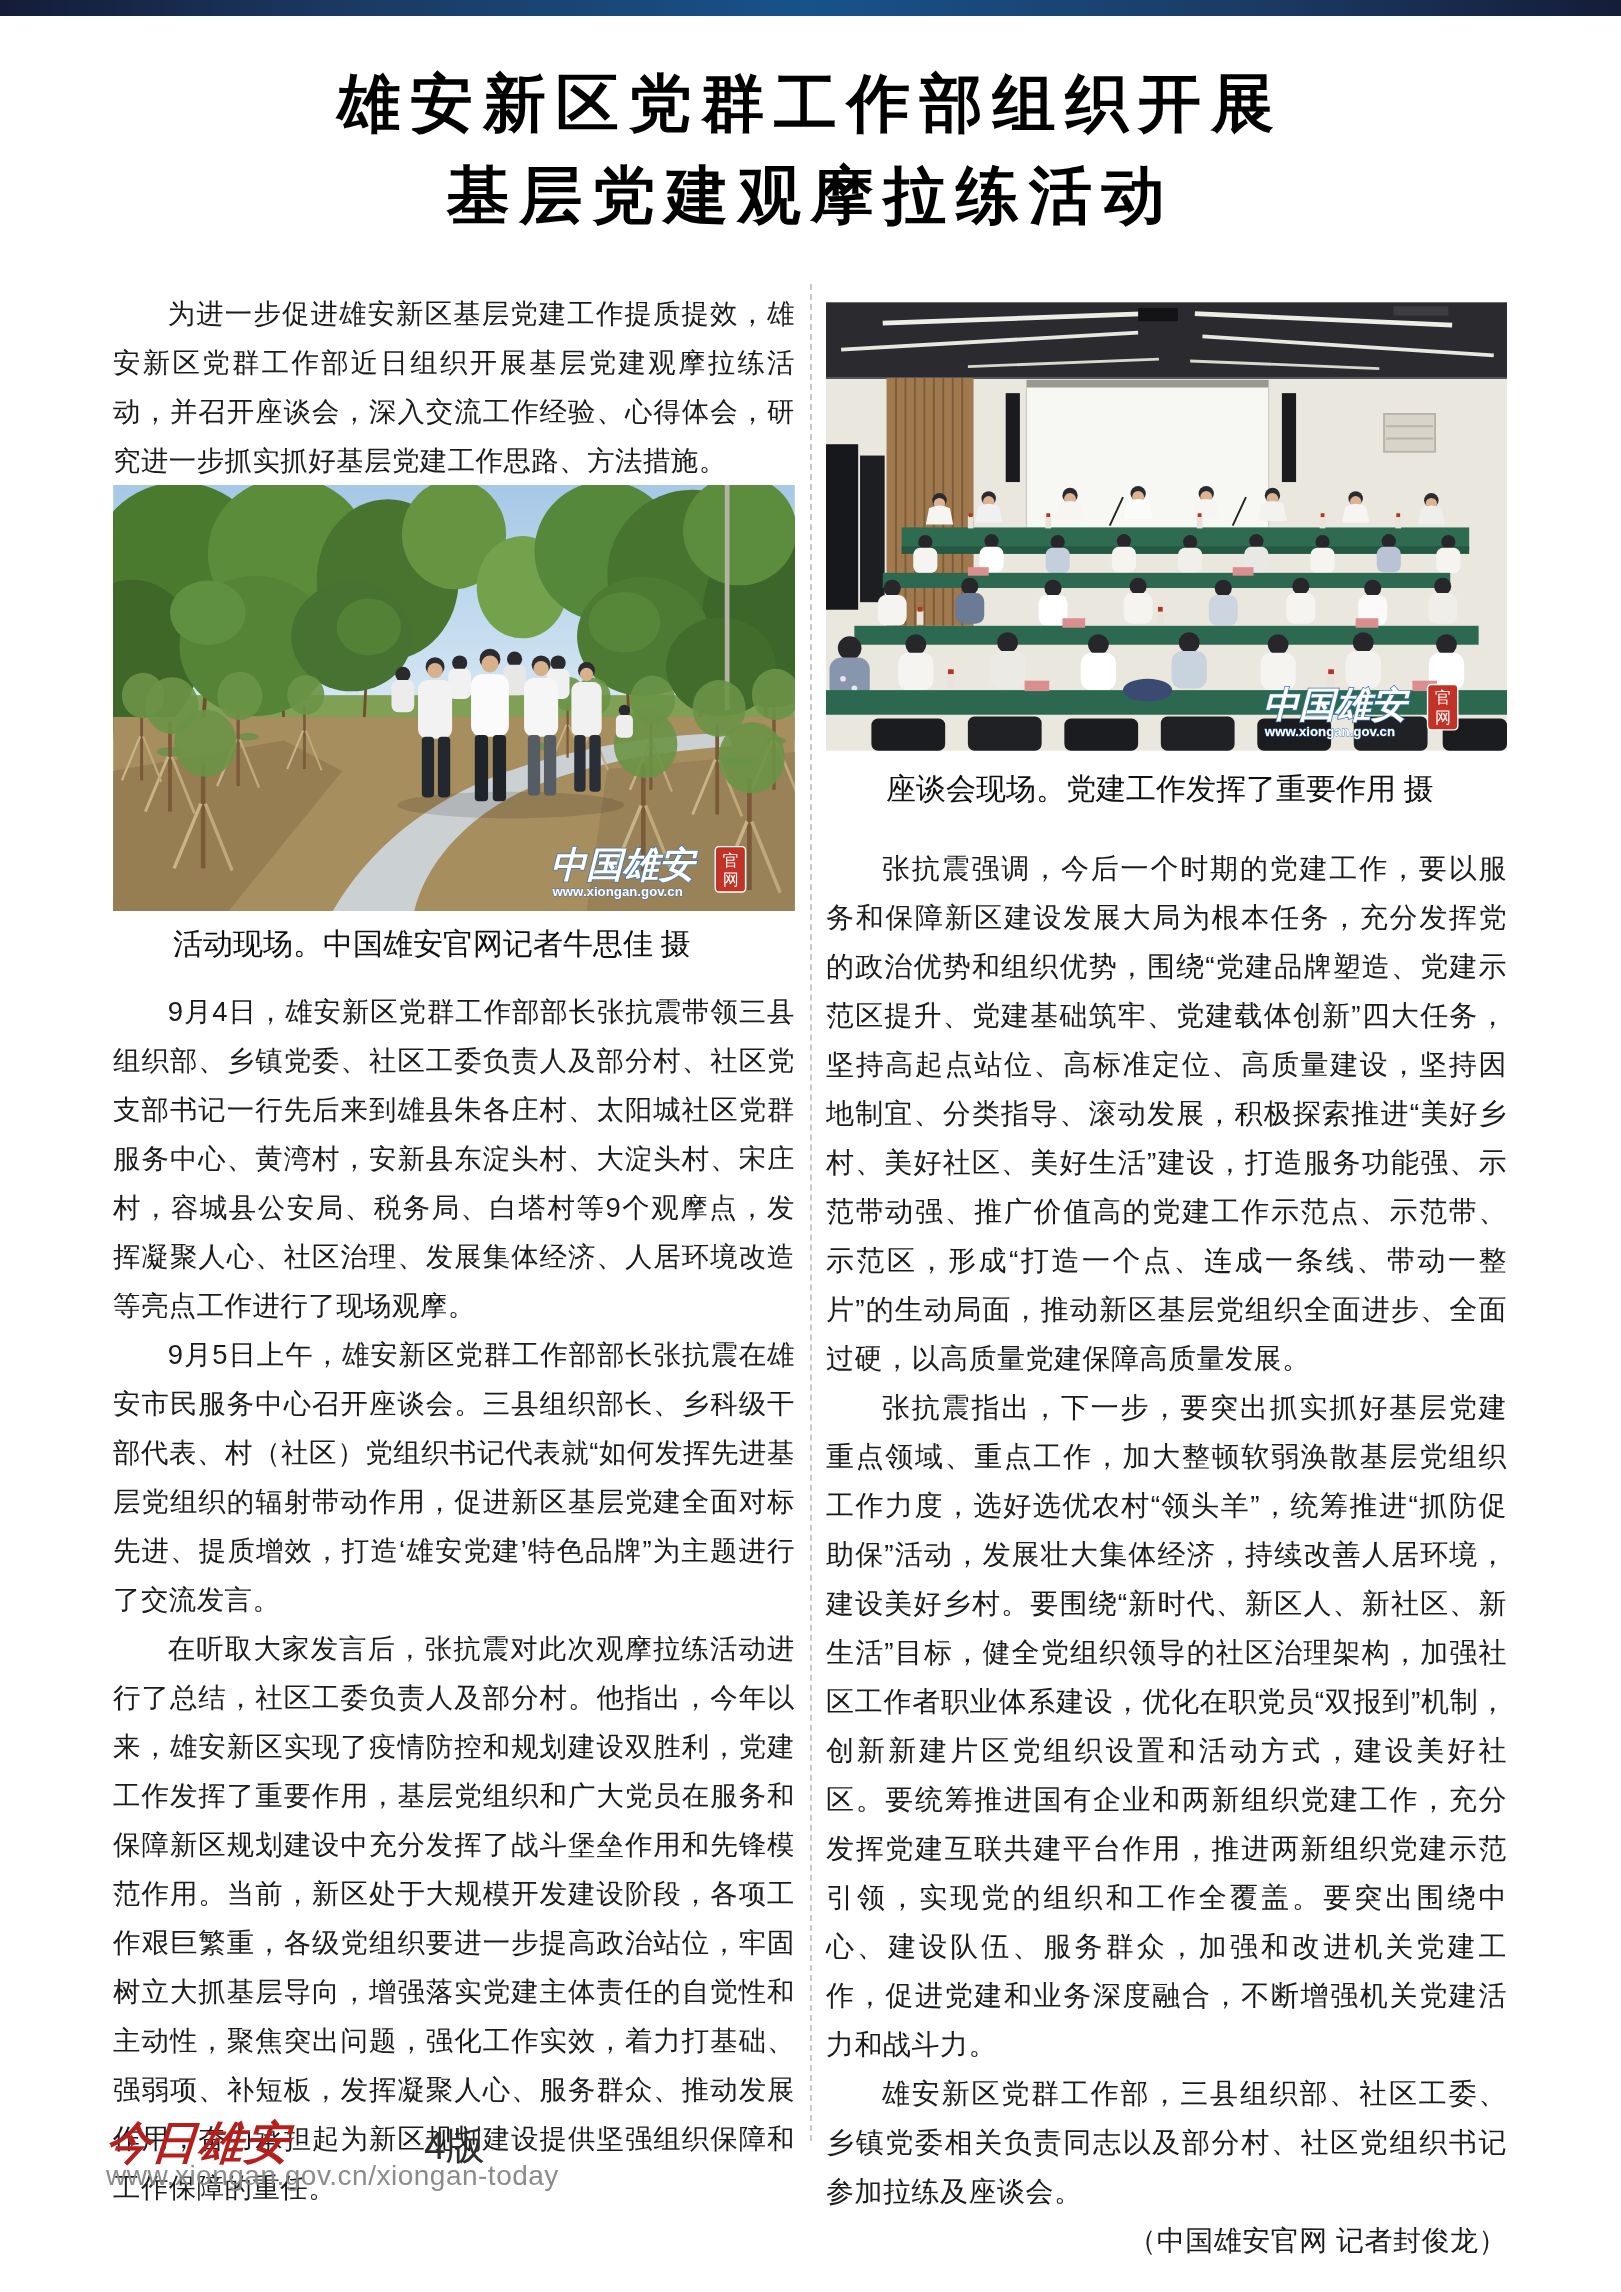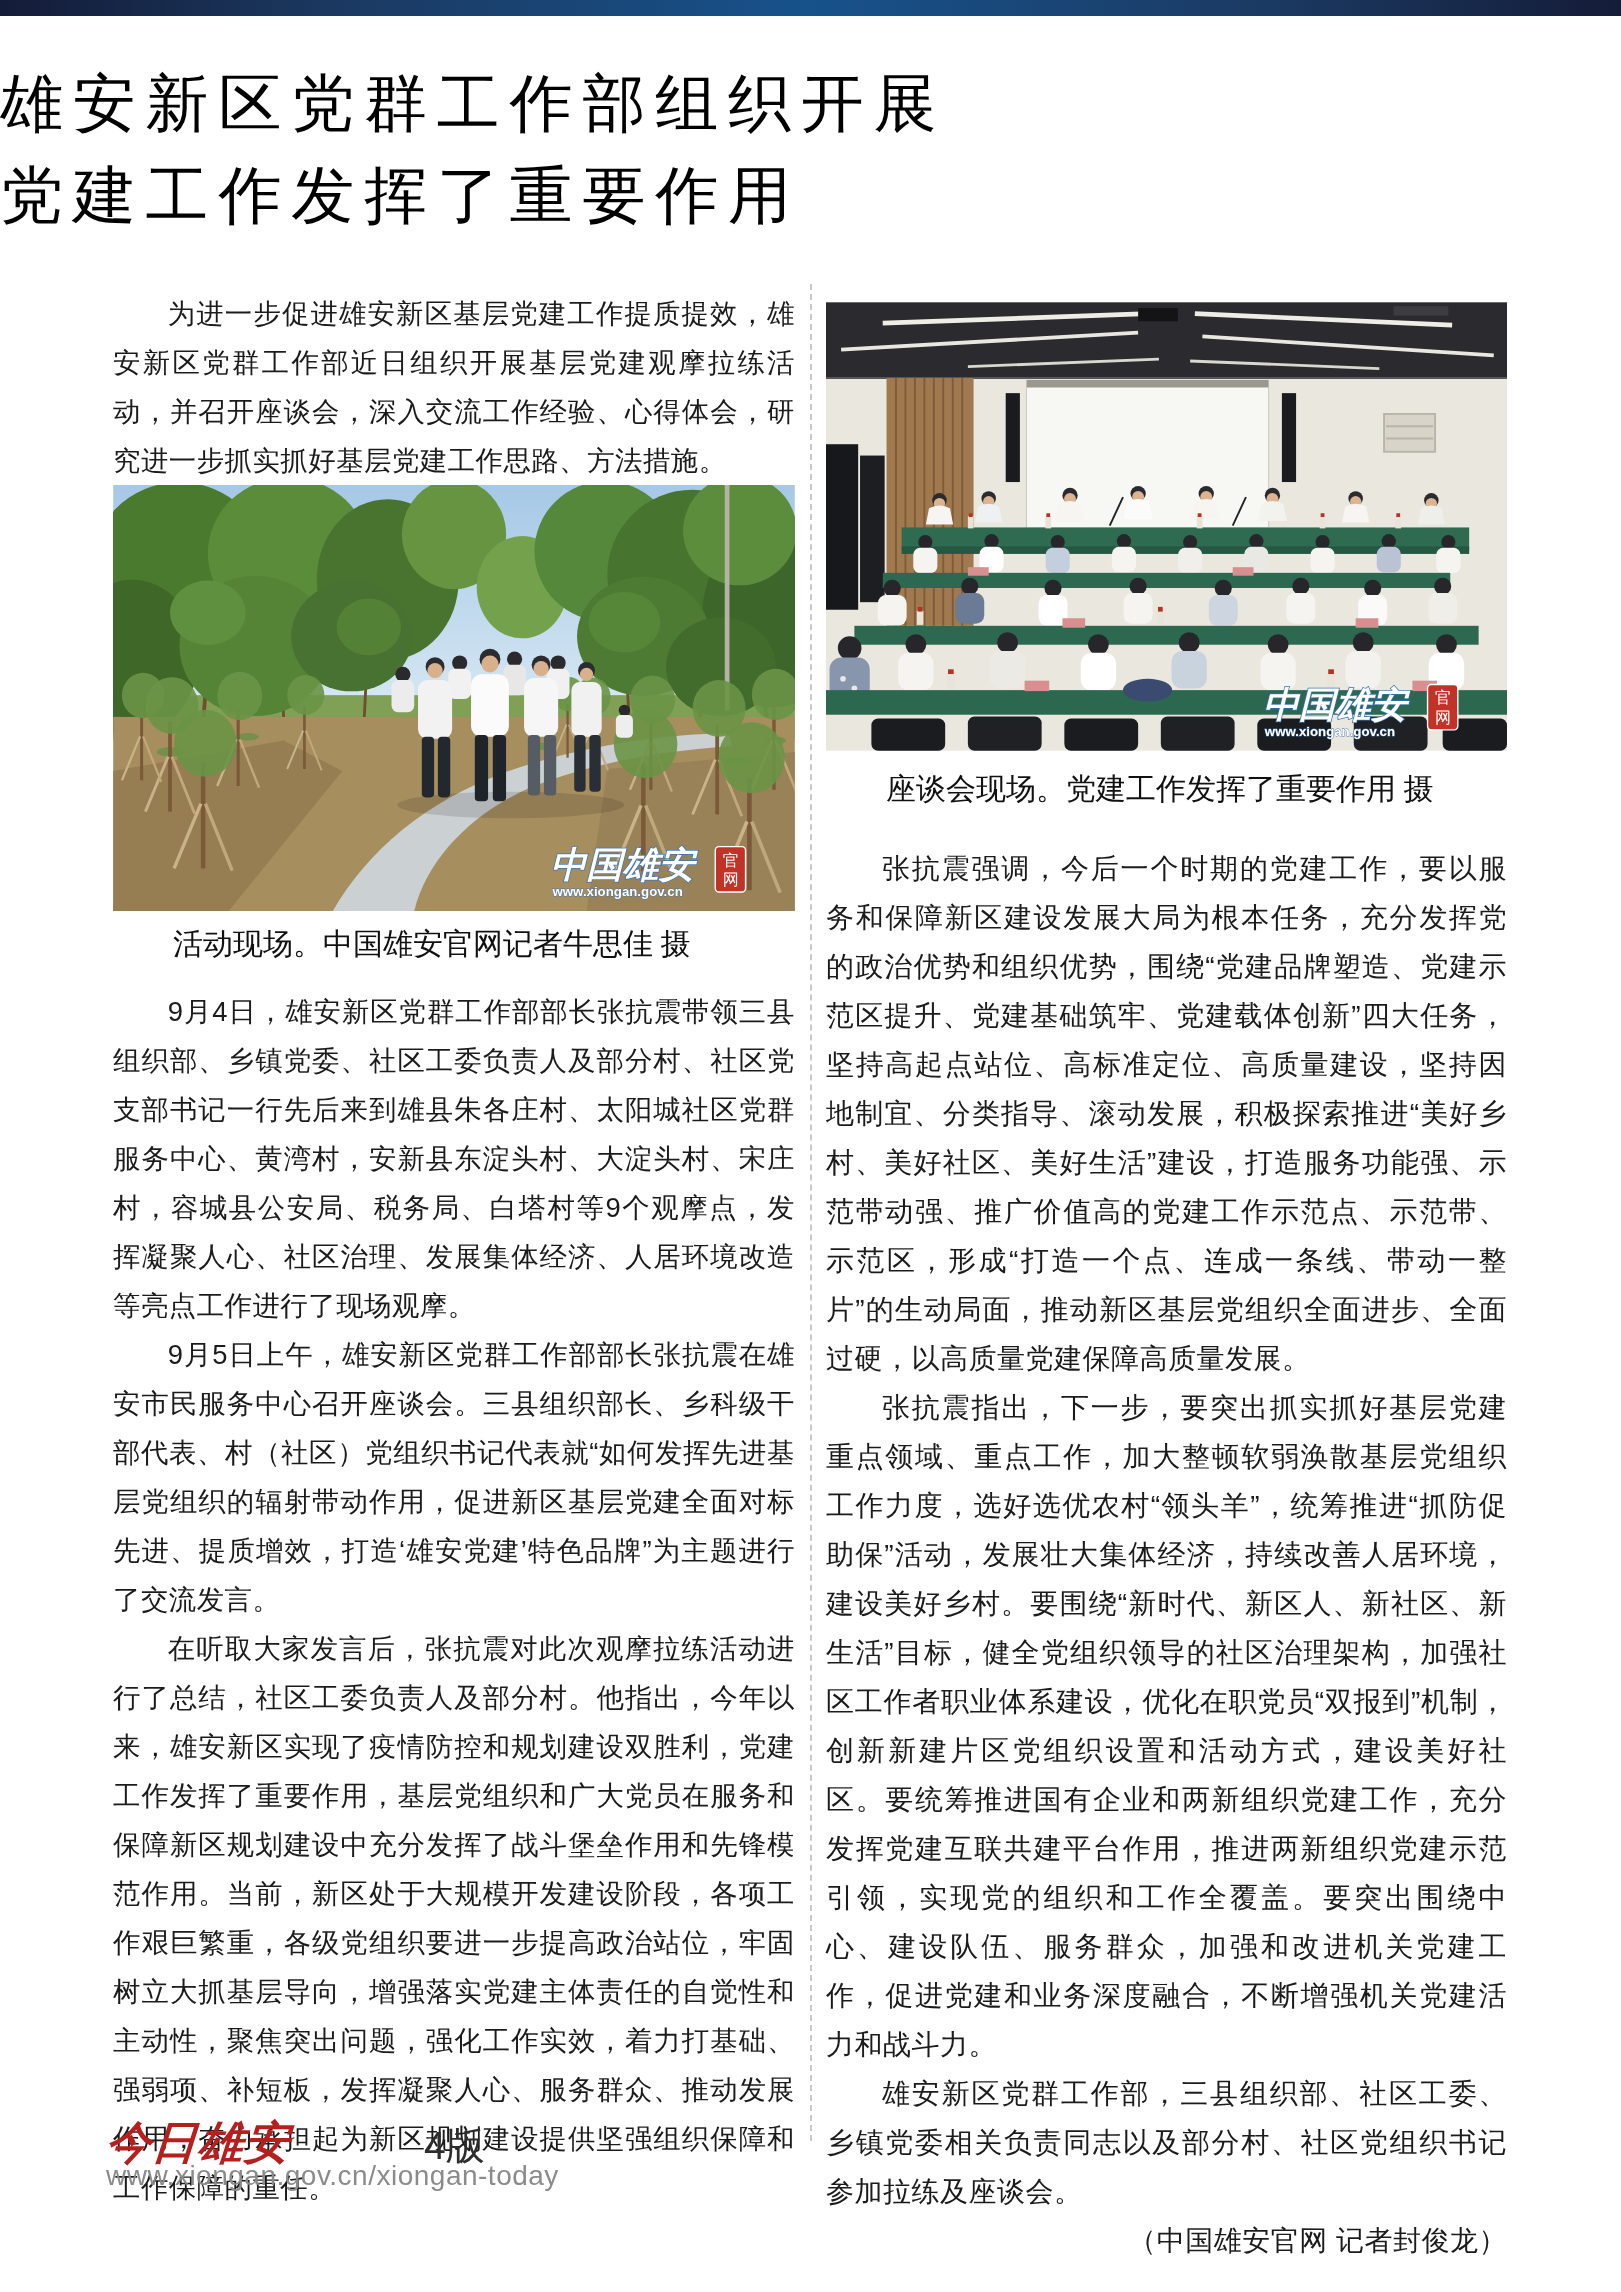--- a/index.html
+++ b/index.html
@@ -5,22 +5,22 @@
   html,body{margin:0;padding:0;background:#e8e8e8;}
   .page{
     position:relative;width:1621px;height:2293px;margin:0 auto;background:#ffffff;
     font-family:"Liberation Sans","DejaVu Sans",sans-serif;overflow:hidden;
   }
   .top-bar{
     position:absolute;left:0;top:0;width:1621px;height:15.7px;
     background:linear-gradient(90deg,#141c38 0%,#1b3a63 22%,#17528b 50%,#1b3a63 78%,#141c38 100%);
   }
   .headline{
-    position:absolute;left:0;top:57px;width:1621px;color:#000;
-    font-size:63px;font-weight:400;letter-spacing:9.8px;line-height:92px;
+    position:absolute;left:0;top:57px;width:1621px;text-align:center;color:#000;
+    font-size:63px;font-weight:700;letter-spacing:9.8px;line-height:92px;
   }
   .col{position:absolute;top:289px;}
   .col-left{left:113px;width:682px;}
   .col-right{left:826px;width:681px;}
   .para{
     margin:0;font-size:27.4px;line-height:49px;color:#1b1b1b;
     text-align:justify;text-indent:2em;letter-spacing:0.5px;
   }
   .col-right .para{font-size:28px;}
   .photo{display:block;}
@@ -54,21 +54,21 @@
 </style>
 </head>
 <body>
 
 <div class="page">
 
   <div class="top-bar"></div>
 
   <div class="headline">
     <div>雄安新区党群工作部组织开展</div>
-    <div>党建工作发挥了重要作用</div>
+    <div>基层党建观摩拉练活动</div>
   </div>
 
   <div class="divider"></div>
 
   <div class="col col-left">
 
     <p class="para">为进一步促进雄安新区基层党建工作提质提效，雄安新区党群工作部近日组织开展基层党建观摩拉练活动，并召开座谈会，深入交流工作经验、心得体会，研究进一步抓实抓好基层党建工作思路、方法措施。</p>
 
     <svg class="photo photo-left" viewBox="0 0 720 450" aria-hidden="false">
       <defs>

